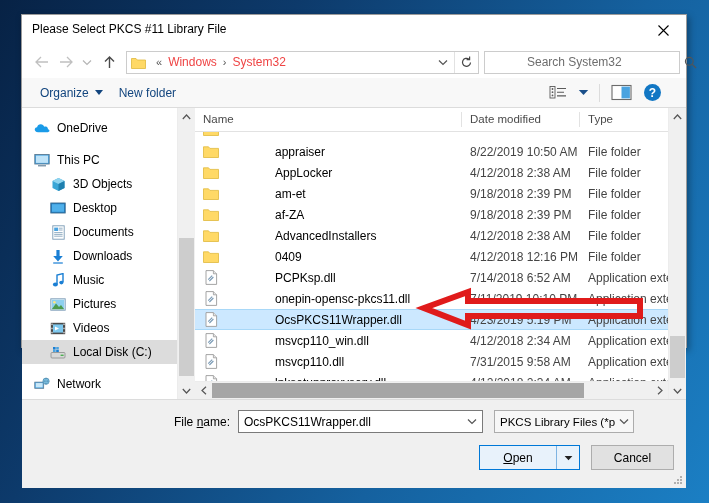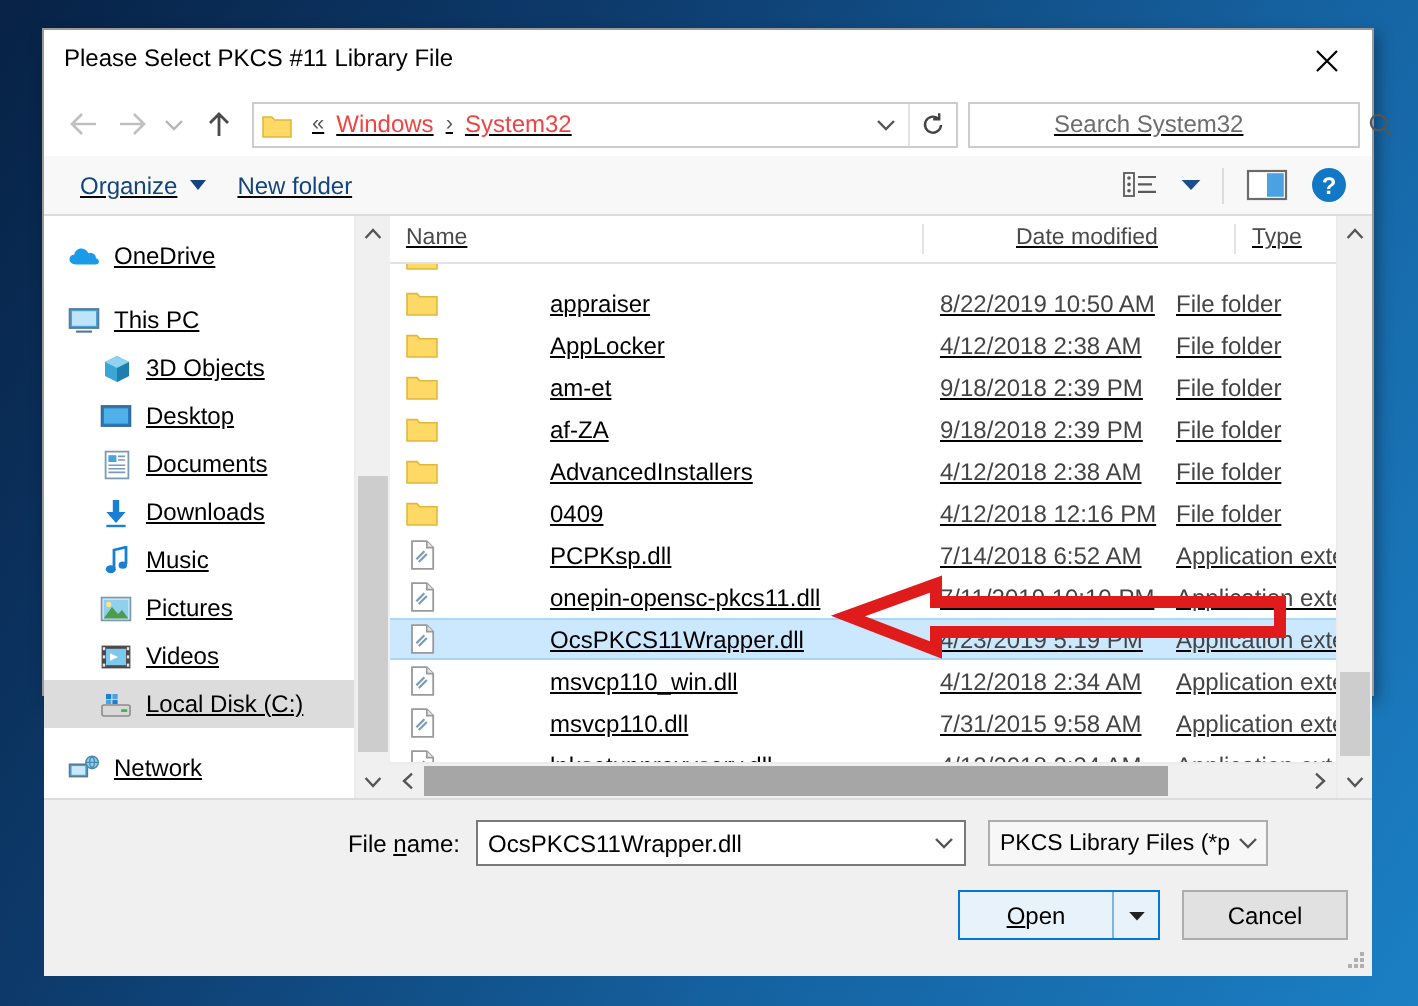--- a/index.html
+++ b/index.html
@@ -23,21 +23,20 @@
   .dialog {
     position: absolute;
     left: 21px;
     top: 14px;
     width: 666px;
     height: 334px;
     background: #f0f0f0;
     border: 1px solid #9a9a9a;
     box-shadow: 2px 3px 7px rgba(0,0,0,0.35);
     box-sizing: border-box;
-    text-decoration: underline;
   }
   
   .titlebar {
     height: 30px;
     background: #ffffff;
     position: relative;
     border-bottom: 1px solid #ffffff;
   }
   .titlebar-text {
     position: absolute;
@@ -167,21 +166,21 @@
     align-items: center;
     justify-content: center;
   }
   
   .toolbar {
     height: 30px;
     background: #f8f8f8;
     border-bottom: 1px solid #dcdcdc;
     display: flex;
     align-items: center;
-    padding: 0 8px 0 10px;
+    padding: 0 20px 0 10px;
     box-sizing: border-box;
   }
   .tb-item {
     font-size: 12px;
     color: #12457e;
     padding: 4px 8px;
     cursor: pointer;
     display: flex;
     align-items: center;
     gap: 6px;
@@ -298,21 +297,21 @@
     padding-left: 8px;
     border-right: 1px solid #e2e2e2;
     height: 15px;
     line-height: 15px;
     box-sizing: border-box;
     cursor: pointer;
     overflow: hidden;
     white-space: nowrap;
   }
   .ch-name { width: 267px; }
-  .ch-date { width: 118px; margin-left: 38px; }
+  .ch-date { width: 118px; }
   .ch-type { flex: 1; border-right: none !important; }
   .rows {
     flex: 1;
     overflow: hidden;
     position: relative;
   }
   .row-partial {
     height: 9px;
     overflow: hidden;
     position: relative;

